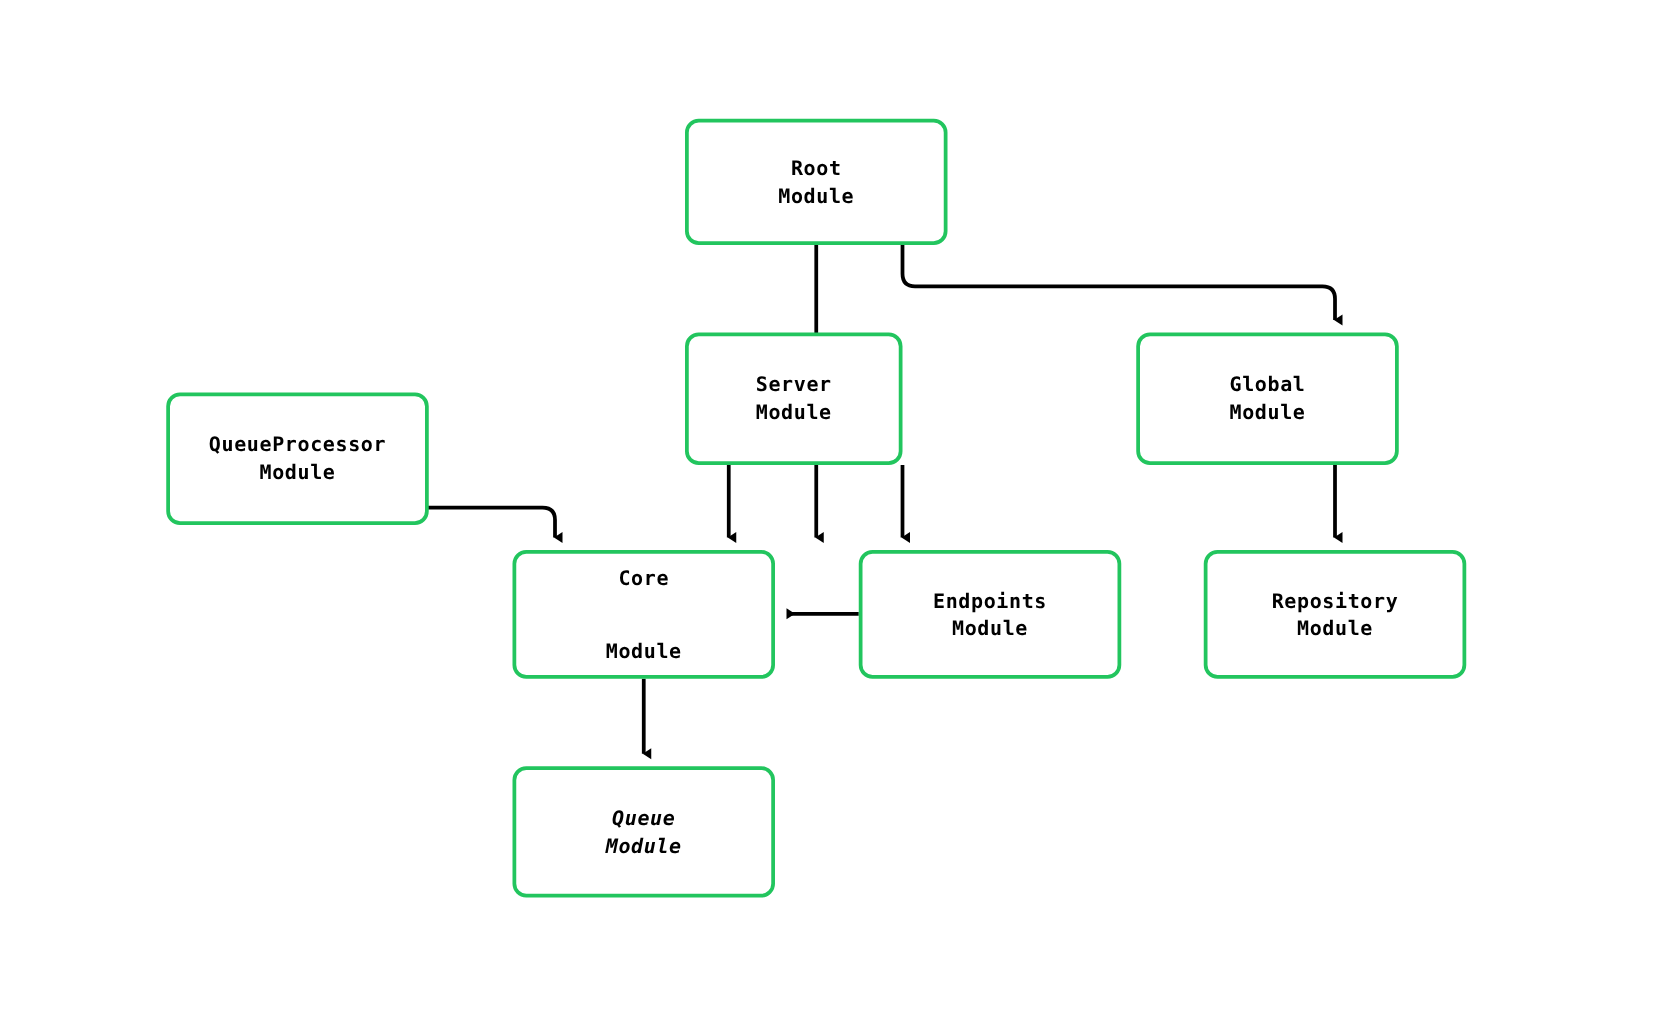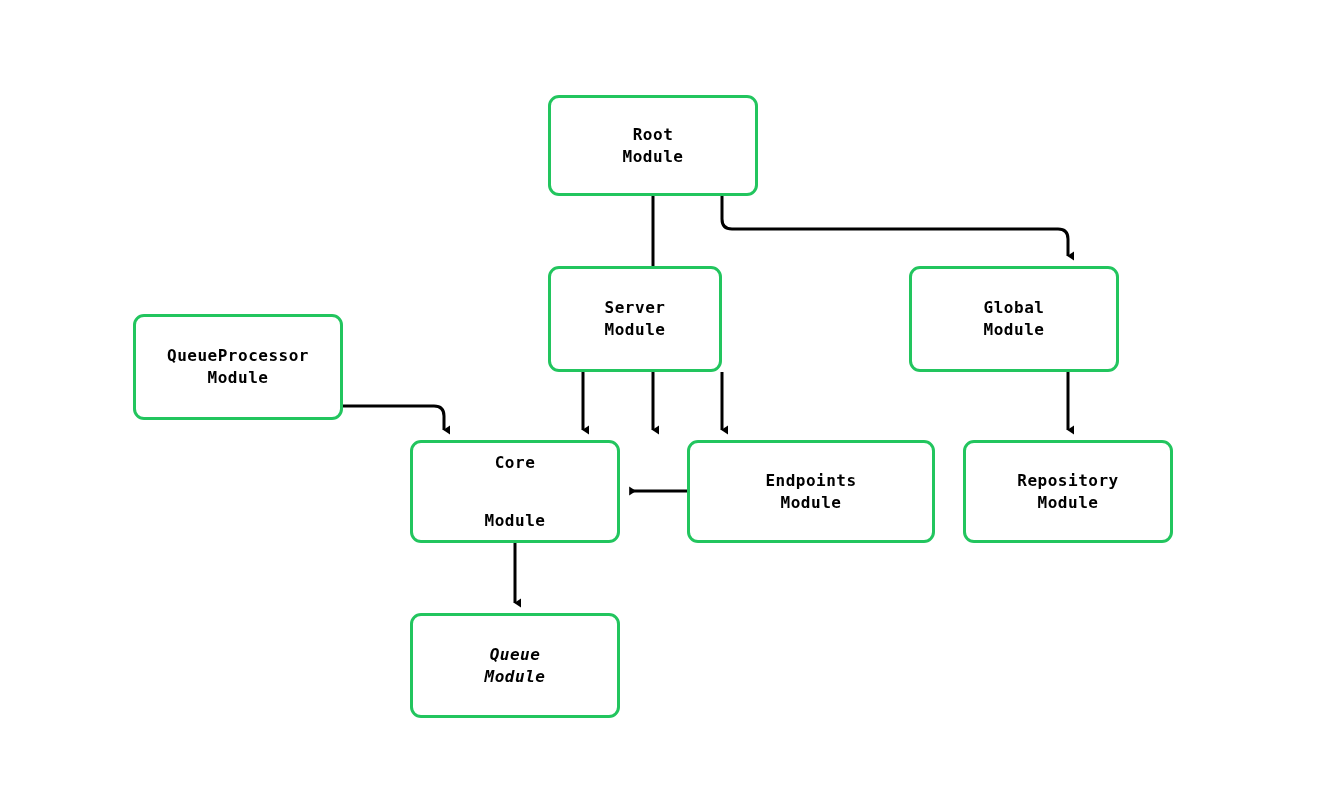--- a/index.html
+++ b/index.html
@@ -101,21 +101,21 @@
   <div class="node" style="left: 909px; top: 266px; width: 210px; height: 106px;">
     <span class="node-label">Global</span>
     <span class="node-label">Module</span>
   </div>
 
   <div class="node" style="left: 410px; top: 440px; width: 210px; height: 103px; gap: 36px;">
     <span class="node-label">Core</span>
     <span class="node-label">Module</span>
   </div>
 
-  <div class="node" style="left: 687px; top: 440px; width: 248px; height: 103px;">
+  <div class="node" style="left: 687px; top: 440px; width: 210px; height: 103px;">
     <span class="node-label">Endpoints</span>
     <span class="node-label">Module</span>
   </div>
 
   <div class="node" style="left: 963px; top: 440px; width: 210px; height: 103px;">
     <span class="node-label">Repository</span>
     <span class="node-label">Module</span>
   </div>
 
   <div class="node" style="left: 410px; top: 613px; width: 210px; height: 105px; font-style: italic;">

